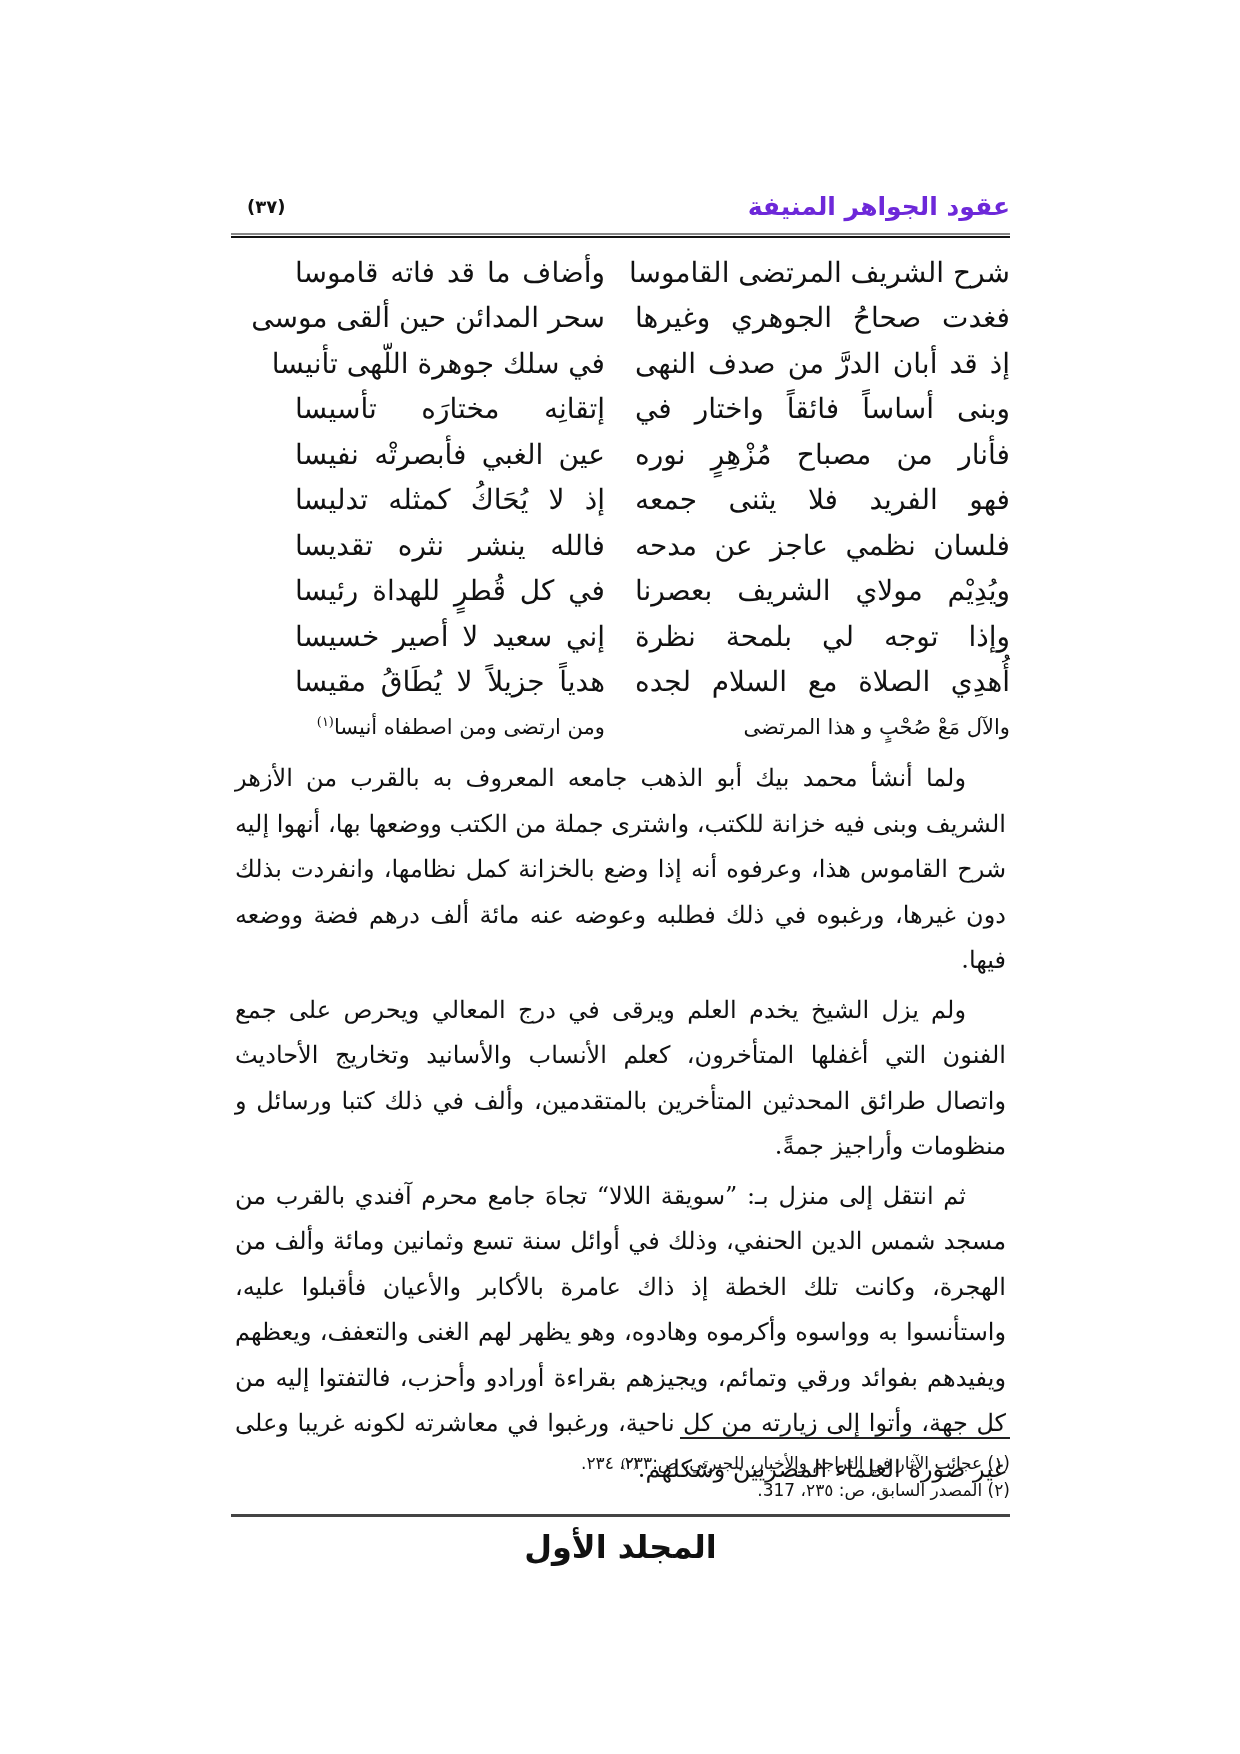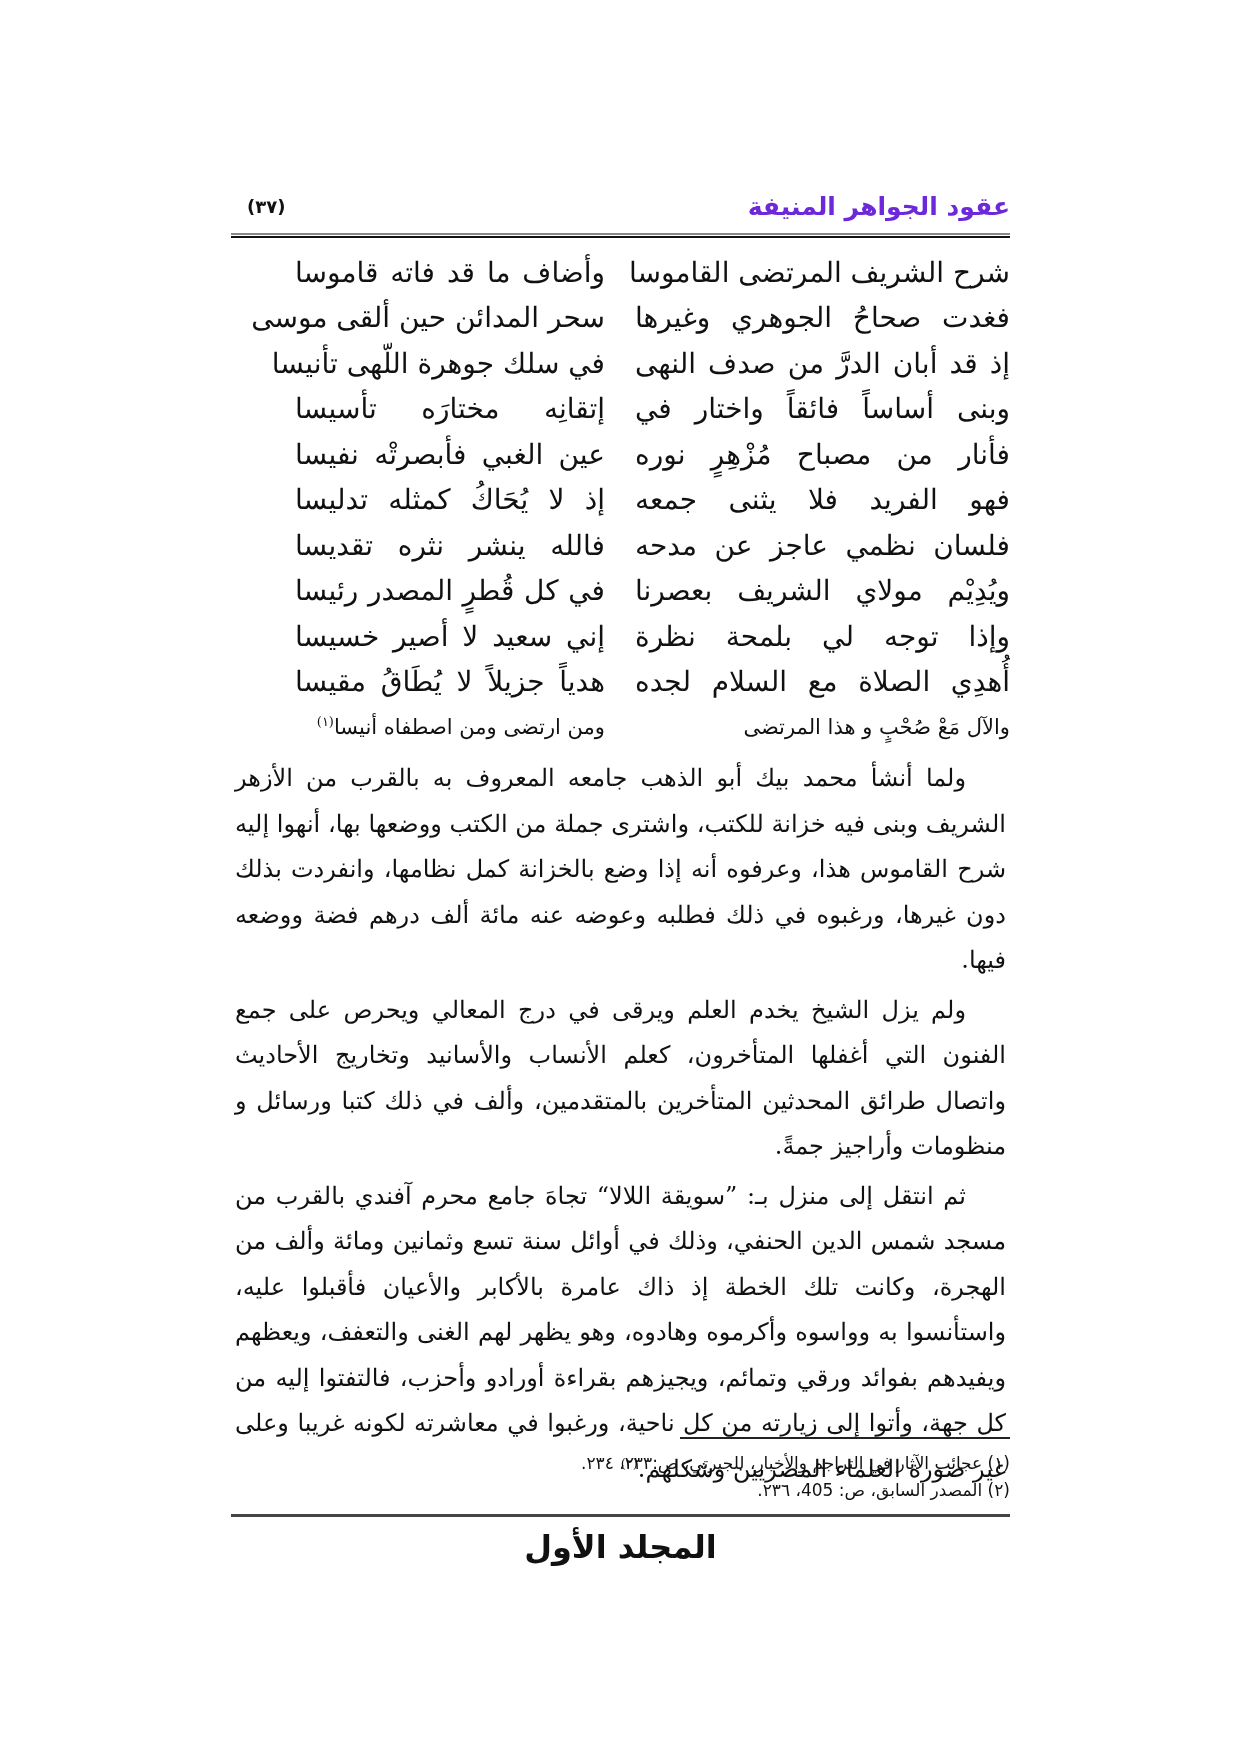--- a/index.html
+++ b/index.html
@@ -183,21 +183,21 @@
     <div class="verse">
       <span class="hemistich first">فهو الفريد فلا يثنى جمعه</span>
       <span class="hemistich second">إذ لا يُحَاكُ كمثله تدليسا</span>
     </div>
     <div class="verse">
       <span class="hemistich first">فلسان نظمي عاجز عن مدحه</span>
       <span class="hemistich second">فالله ينشر نثره تقديسا</span>
     </div>
     <div class="verse">
       <span class="hemistich first">ويُدِيْم مولاي الشريف بعصرنا</span>
-      <span class="hemistich second">في كل قُطرٍ المصدر رئيسا</span>
+      <span class="hemistich second">في كل قُطرٍ للهداة رئيسا</span>
     </div>
     <div class="verse">
       <span class="hemistich first">وإذا توجه لي بلمحة نظرة</span>
       <span class="hemistich second">إني سعيد لا أصير خسيسا</span>
     </div>
     <div class="verse">
       <span class="hemistich first">أُهدِي الصلاة مع السلام لجده</span>
       <span class="hemistich second">هدياً جزيلاً لا يُطَاقُ مقيسا</span>
     </div>
     <div class="verse last">
@@ -209,18 +209,18 @@
   <div class="prose">
     <p class="para">ولما أنشأ محمد بيك أبو الذهب جامعه المعروف به بالقرب من الأزهر الشريف وبنى فيه خزانة للكتب، واشترى جملة من الكتب ووضعها بها، أنهوا إليه شرح القاموس هذا، وعرفوه أنه إذا وضع بالخزانة كمل نظامها، وانفردت بذلك دون غيرها، ورغبوه في ذلك فطلبه وعوضه عنه مائة ألف درهم فضة ووضعه فيها.</p>
     <p class="para">ولم يزل الشيخ يخدم العلم ويرقى في درج المعالي ويحرص على جمع الفنون التي أغفلها المتأخرون، كعلم الأنساب والأسانيد وتخاريج الأحاديث واتصال طرائق المحدثين المتأخرين بالمتقدمين، وألف في ذلك كتبا ورسائل و منظومات وأراجيز جمةً.</p>
     <p class="para"><span>ثم انتقل إلى منزل بـ: ”سويقة اللالا“ تجاهَ جامع محرم آفندي بالقرب من مسجد شمس الدين الحنفي، وذلك في أوائل سنة تسع وثمانين ومائة وألف من الهجرة، وكانت تلك الخطة إذ ذاك عامرة بالأكابر والأعيان فأقبلوا عليه، واستأنسوا به وواسوه وأكرموه وهادوه، وهو يظهر لهم الغنى والتعفف، ويعظهم ويفيدهم بفوائد ورقي وتمائم، ويجيزهم بقراءة أورادو وأحزب، فالتفتوا إليه من كل جهة، وأتوا إلى زيارته من كل ناحية، ورغبوا في معاشرته لكونه غريبا وعلى غير صورة العلماء المصريين وشكلهم.</span><sup class="fn-ref">(٢)</sup></p>
   </div>
 
   <div class="footnote-rule-wrap"></div>
 
   <div class="footnotes">
     <p class="footnote">(١) عجائب الآثار في التراجم والأخبار، للجبرتي، ص:٢٣٣، ٢٣٤.</p>
-    <p class="footnote">(٢) المصدر السابق، ص: 405، ٢٣٦.</p>
+    <p class="footnote">(٢) المصدر السابق، ص: ٢٣٥، 317.</p>
   </div>
 
   <div class="bottom-rule"></div>
   <div class="volume-label">المجلد الأول</div>
 </div>
 
 </body></html>

